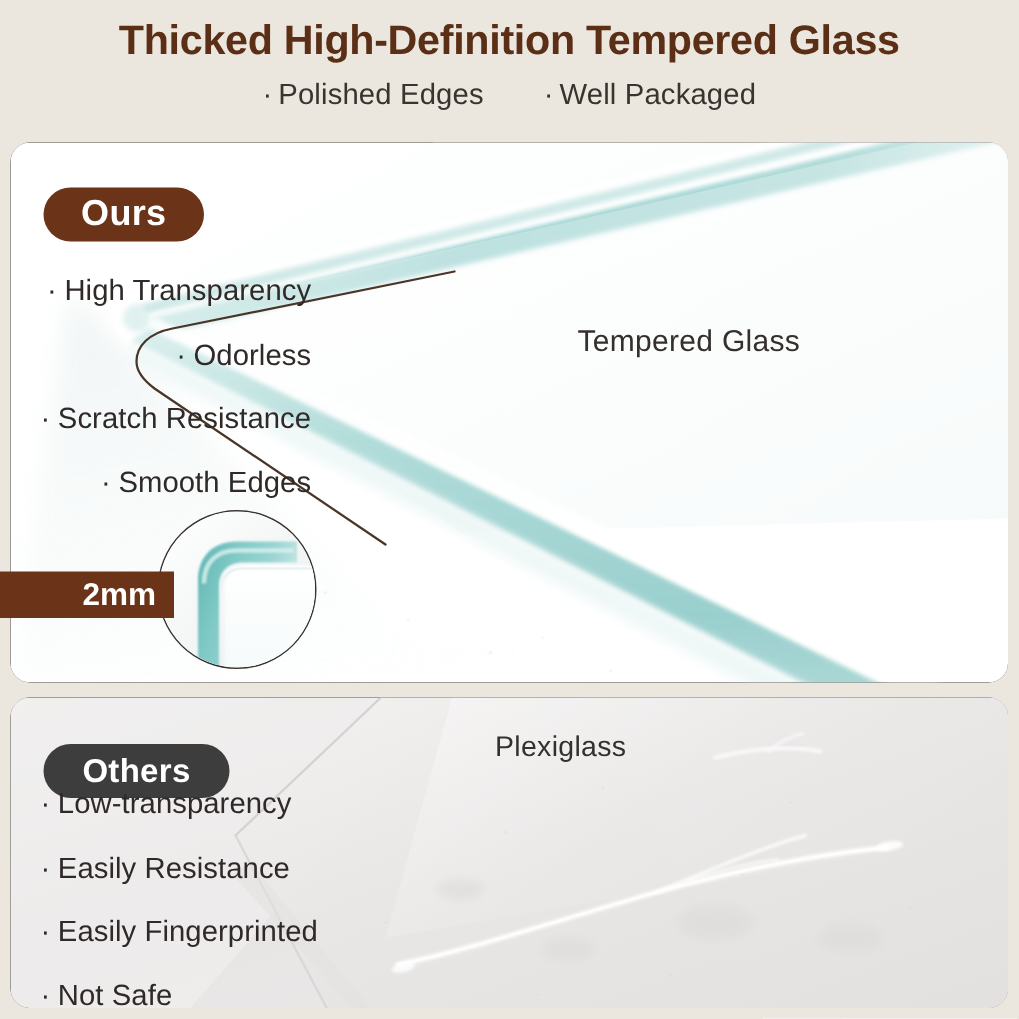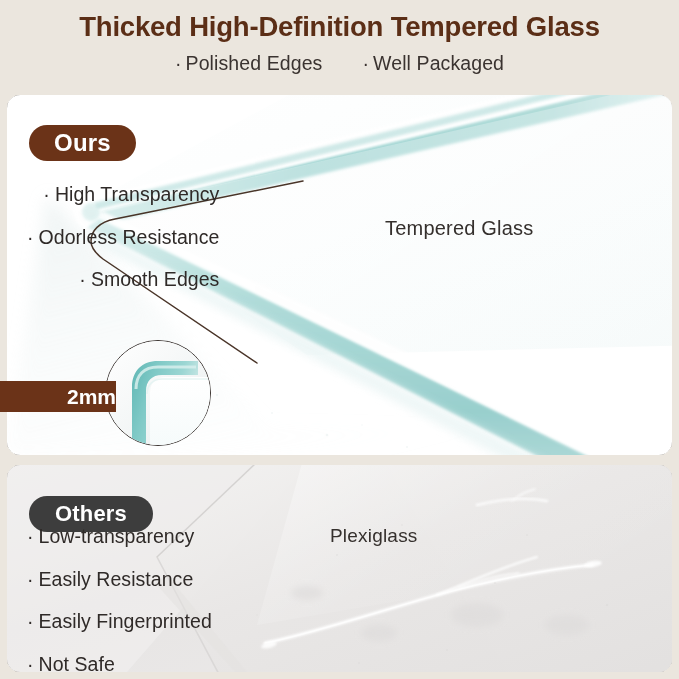--- a/index.html
+++ b/index.html
@@ -149,20 +149,21 @@
   .mm-bar {
     position: absolute;
     left: 0;
     top: 381px;
     width: 116px;
     height: 31px;
     background: #6b3318;
     display: flex;
     align-items: center;
     justify-content: flex-end;
+    padding-right: 12px;
     box-sizing: border-box;
     color: #ffffff;
     font-size: 21px;
     font-weight: bold;
     z-index: 7;
   }
 
   
   .magnifier {
     position: absolute;
@@ -211,21 +212,20 @@
   }
   .label-plexiglass {
     position: absolute;
     left: 330px;
     top: 488px;
     font-size: 19px;
     color: #35302d;
     letter-spacing: 0.2px;
     white-space: nowrap;
     z-index: 5;
-    margin-top: 37px;
   }
 </style>
 </head>
 <body>
 
 <div id="infographic">
 
   <div class="header">
     <div class="title">Thicked High-Definition Tempered Glass</div>
 
@@ -351,21 +351,24 @@
 
   <div class="badge badge-ours">
     <span>Ours</span>
   </div>
 
   <ul class="features features-ours">
     <li class="feature">
       <span class="dot">·</span><span>High Transparency</span>
     </li>
     <li class="feature">
-      <span class="dot">·</span><span>Odorless Resistance</span>
+      <span class="dot">·</span><span>Odorless</span>
+    </li>
+    <li class="feature">
+      <span class="dot">·</span><span>Scratch Resistance</span>
     </li>
     <li class="feature">
       <span class="dot">·</span><span>Smooth Edges</span>
     </li>
   </ul>
 
   <div class="magnifier">
     <svg width="104" height="104" viewBox="0 0 104 104" xmlns="http://www.w3.org/2000/svg">
       <defs>
         <linearGradient id="mgBg" x1="0" y1="0" x2="1" y2="1">

